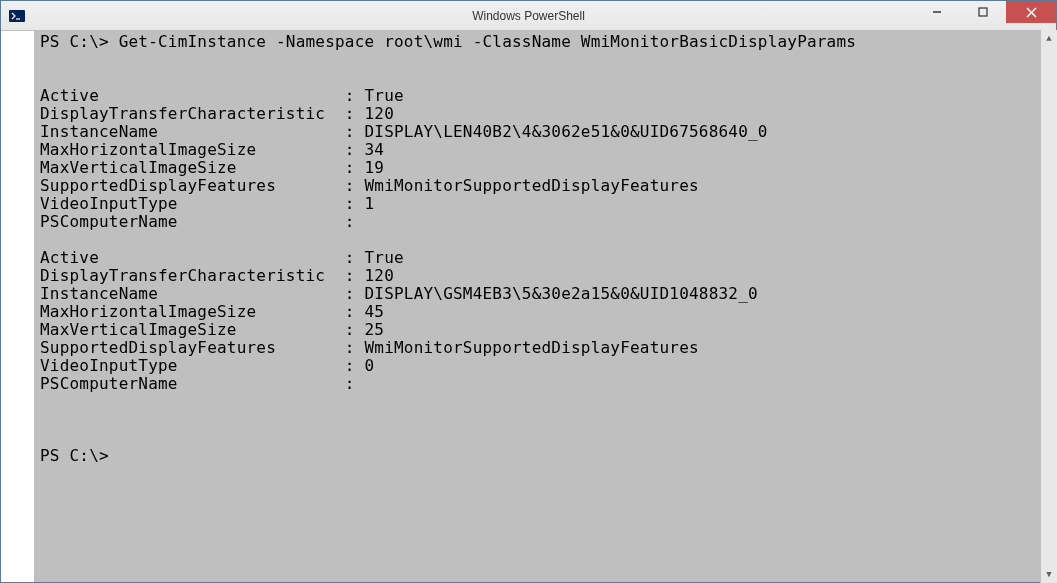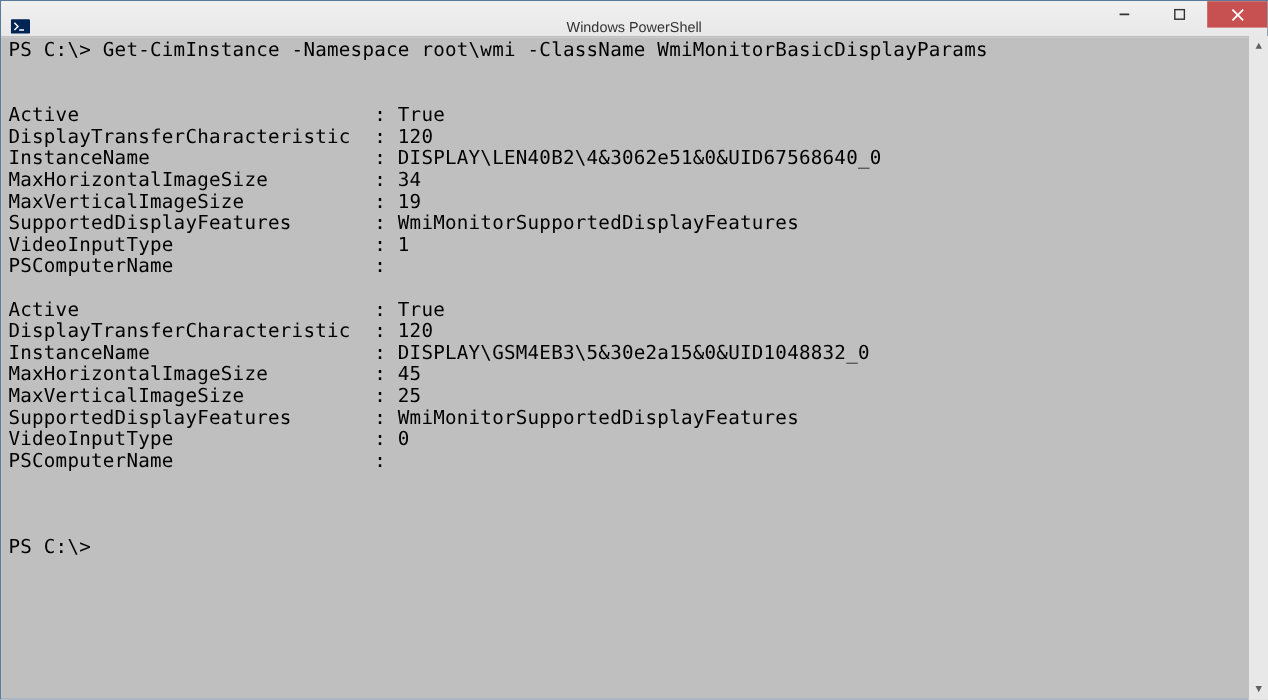--- a/index.html
+++ b/index.html
@@ -13,21 +13,21 @@
       height: 583px;
       background: #fff;
       border: 1px solid #5a7a9a;
       display: flex;
       flex-direction: column;
     }
     .titlebar {
       height: 30px;
       background: linear-gradient(to bottom, #f0f0f0, #e8e8e8);
       display: flex;
-      align-items: flex-end;
+      align-items: center;
       border-bottom: 1px solid #c0c0c0;
       position: relative;
     }
     .titlebar-icon {
       width: 16px;
       height: 16px;
       margin-left: 8px;
       flex-shrink: 0;
     }
     .titlebar-title {
@@ -71,20 +71,21 @@
       background: #bfbfbf;
       color: #000;
       padding: 2px 6px;
       font-size: 16px;
       line-height: 18px;
       white-space: pre;
       overflow: hidden;
       position: relative;
       font-family: Consolas, 'Lucida Console', monospace;
       letter-spacing: 0.2px;
+      margin-left: 33px;
     }
     .scrollbar {
       position: absolute;
       right: 0;
       top: 30px;
       bottom: 0;
       width: 17px;
       background: #e8e8e8;
       border-left: 1px solid #c0c0c0;
       display: flex;

